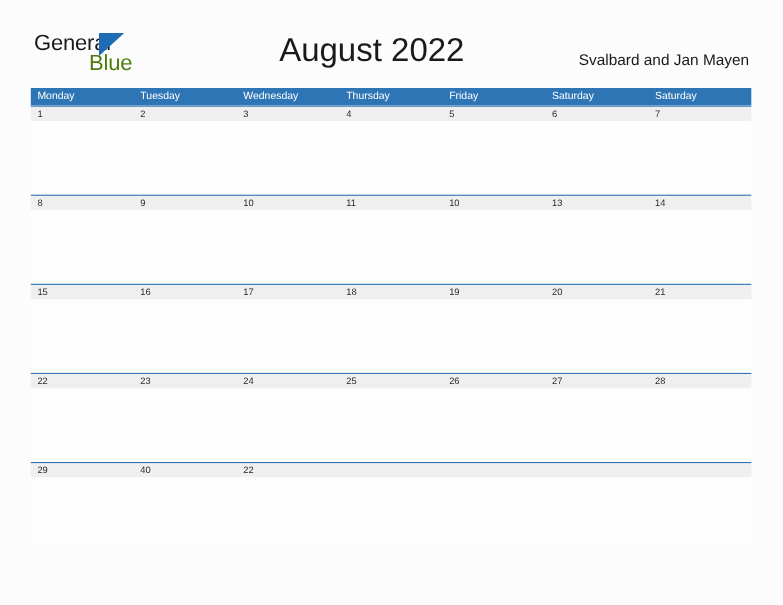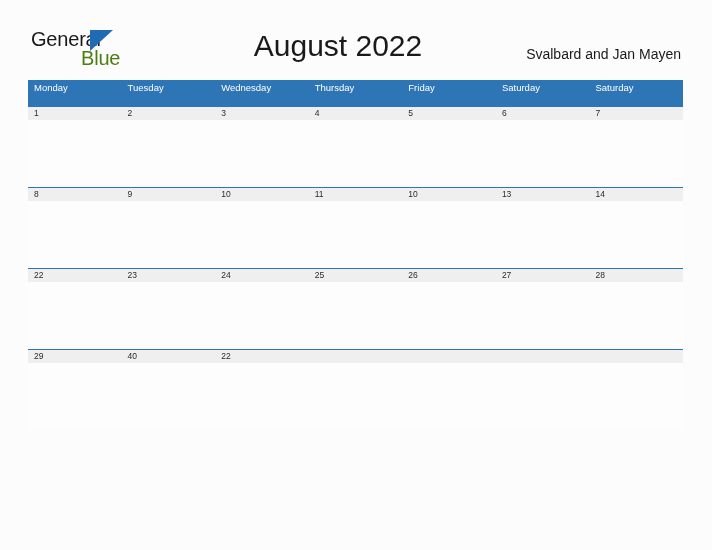--- a/index.html
+++ b/index.html
@@ -99,21 +99,21 @@
   .cal {
     position: absolute;
     left: 28px;
     top: 80px;
     width: 655px;
   }
 
   .weekdays {
     display: flex;
     width: 655px;
-    height: 26px;
+    height: 16px;
     background: #2e75b6;
   }
   .weekday {
     flex: 1 1 0;
     color: #ffffff;
     font-size: 9.5px;
     line-height: 16px;
     padding-left: 6px;
     box-sizing: border-box;
     font-family: "Liberation Sans", sans-serif;
@@ -203,20 +203,32 @@
         <div class="daycell">9</div>
         <div class="daycell">10</div>
         <div class="daycell">11</div>
         <div class="daycell">10</div>
         <div class="daycell">13</div>
         <div class="daycell">14</div>
       </div>
       <div class="week-body"></div>
     </div>
 
+    <div class="week">
+      <div class="week-dates">
+        <div class="daycell">15</div>
+        <div class="daycell">16</div>
+        <div class="daycell">17</div>
+        <div class="daycell">18</div>
+        <div class="daycell">19</div>
+        <div class="daycell">20</div>
+        <div class="daycell">21</div>
+      </div>
+      <div class="week-body"></div>
+    </div>
 
     <div class="week">
       <div class="week-dates">
         <div class="daycell">22</div>
         <div class="daycell">23</div>
         <div class="daycell">24</div>
         <div class="daycell">25</div>
         <div class="daycell">26</div>
         <div class="daycell">27</div>
         <div class="daycell">28</div>

